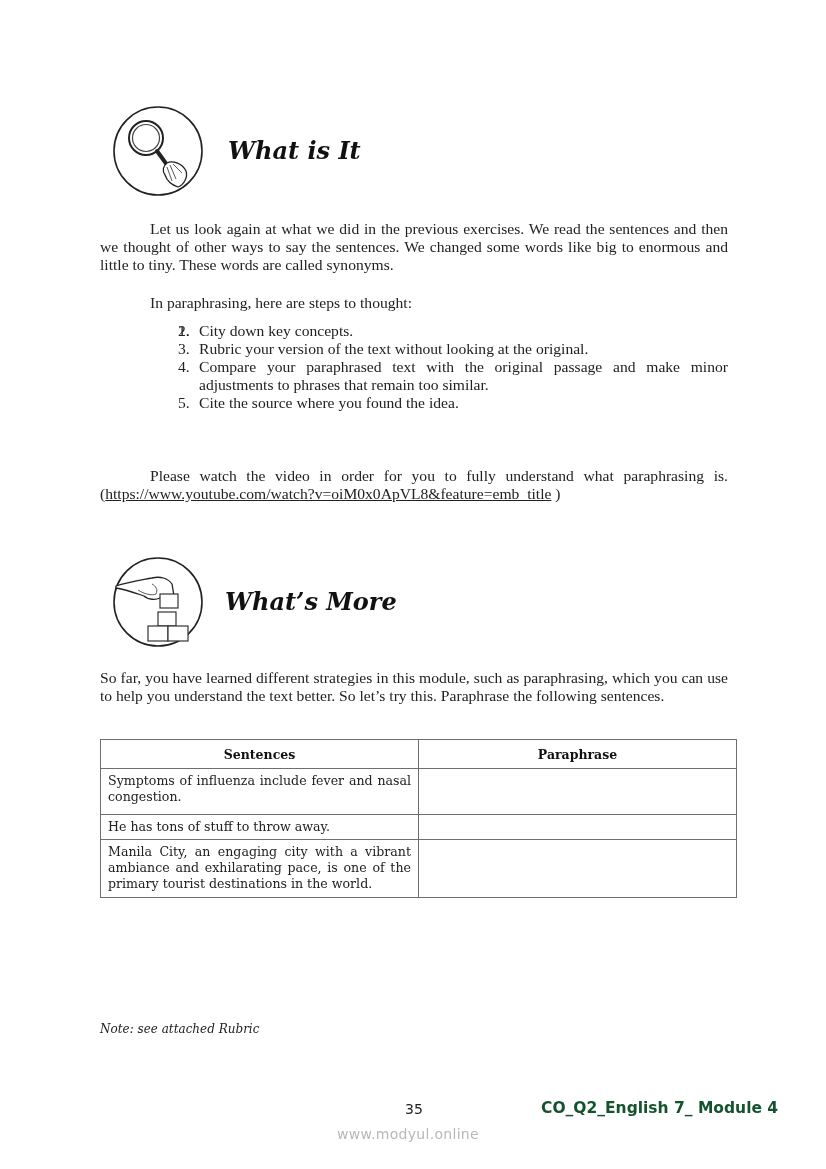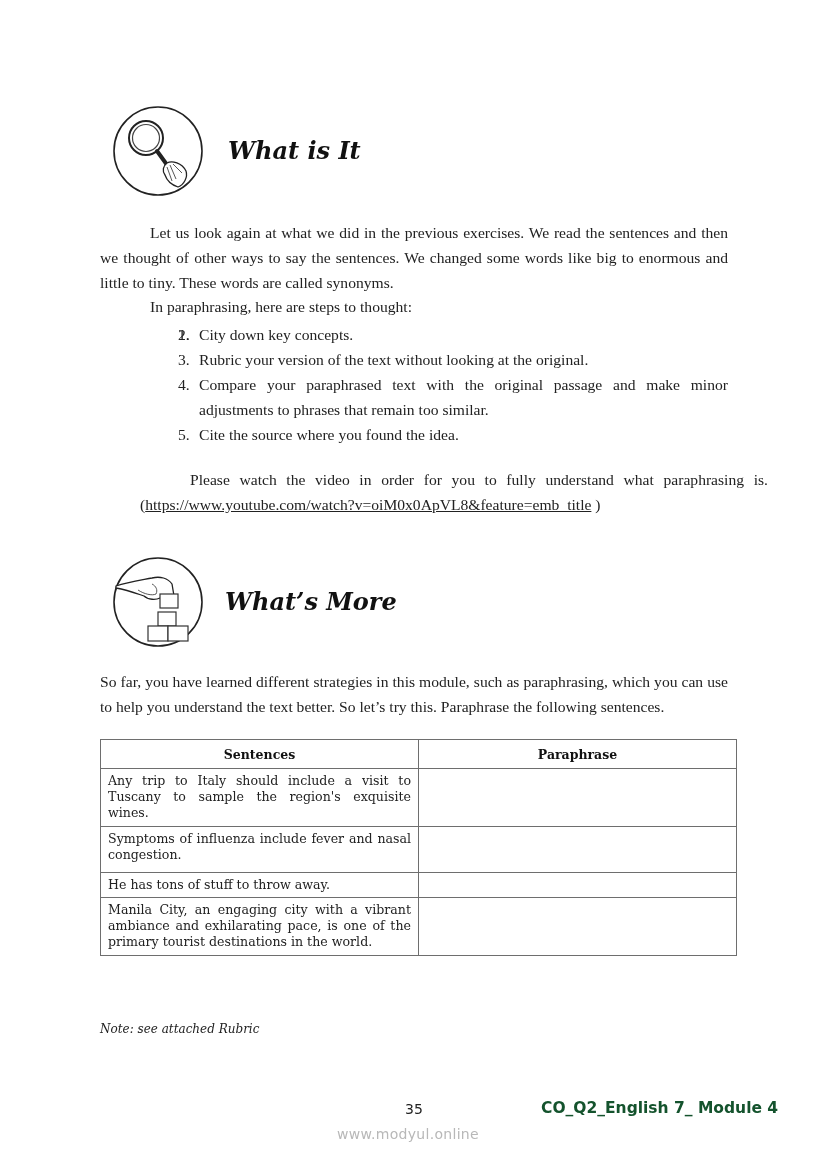--- a/index.html
+++ b/index.html
@@ -1,17 +1,17 @@
 <!DOCTYPE html>
 <html><head>
 <meta charset="utf-8">
 <style>
   html, body { margin: 0; padding: 0; background: #ffffff; }
   body { width: 826px; height: 1169px; position: relative; overflow: hidden; color: #1a1a1a; }
-  .p { font-family: "Liberation Serif", serif; font-size: 15.6px; line-height: 25px; color: #222; }
+  .p { font-family: "Liberation Serif", serif; font-size: 15.6px; line-height: 18px; color: #222; }
   .emblem { width: 92px; height: 92px; }
   .section-title { font-family: "DejaVu Serif", serif; font-weight: bold; font-style: italic; font-size: 24px; color: #111; position: absolute; white-space: nowrap; }
   .para { position: absolute; left: 100px; width: 628px; text-align: justify; }
   .indent { text-indent: 50px; }
   ol.steps { position: absolute; left: 178px; width: 550px; margin: 0; padding: 0; list-style: none; }
   ol.steps li { position: relative; padding-left: 21px; text-align: justify; }
   ol.steps li .num { position: absolute; left: 0; top: 0; }
   .link { text-decoration: underline; color: #222; }
   table.ws { position: absolute; left: 100px; top: 739px; width: 636px; border-collapse: collapse; table-layout: fixed; }
   table.ws th, table.ws td { border: 1.5px solid #6e6e6e; vertical-align: top; }
@@ -42,21 +42,21 @@
   <div class="para p" style="top:294px;left:150px;width:580px;">In paraphrasing, here are steps to thought:</div>
 
   <ol class="steps p" style="top:322px;">
     <li><span class="num">1.</span></li>
     <li><span class="num">2.</span><span>City down key concepts.</span></li>
     <li><span class="num">3.</span><span>Rubric your version of the text without looking at the original.</span></li>
     <li><span class="num">4.</span><span>Compare your paraphrased text with the original passage and make minor adjustments to phrases that remain too similar.</span></li>
     <li><span class="num">5.</span><span>Cite the source where you found the idea.</span></li>
   </ol>
 
-  <div class="para p indent" style="top:467px;margin-left:40px;">
+  <div class="para p indent" style="top:467px;">
     <span>Please watch the video in order for you to fully understand what paraphrasing is. (</span><a class="link">https://www.youtube.com/watch?v=oiM0x0ApVL8&amp;feature=emb_title</a><span> )</span>
   </div>
 </div>
 
 <div>
   <svg class="emblem" style="position:absolute;left:112px;top:556px;" viewBox="0 0 92 92">
     <circle cx="46" cy="46" r="44" fill="#fff" stroke="#222" stroke-width="1.6"></circle>
     <path d="M4 30 C16 26,30 24,40 22 C48 20,56 22,60 28 L62 40 C58 44,52 44,48 42 C44 44,36 44,32 40 C26 38,16 34,4 32 Z" fill="#fff" stroke="#222" stroke-width="1.3"></path>
     <path d="M26 34 C32 38,40 40,44 38 M40 28 C44 30,46 34,44 38" stroke="#444" stroke-width="0.9" fill="none"></path>
     <rect x="48" y="38" width="18" height="14" fill="#fff" stroke="#333" stroke-width="1.2"></rect>
@@ -73,24 +73,20 @@
         <col style="width:318px">
         <col style="width:318px">
       </colgroup>
     <thead>
       <tr>
         <th>Sentences</th>
         <th>Paraphrase</th>
       </tr>
     </thead>
     <tbody>
-      <tr style="height:58px;">
-        <td class="sent">Any trip to Italy should include a visit to Tuscany to sample the region's exquisite wines.</td>
-        <td></td>
-      </tr>
       <tr style="height:46px;">
         <td class="sent">Symptoms of influenza include fever and nasal congestion.</td>
         <td></td>
       </tr>
       <tr style="height:25px;">
         <td class="sent">He has tons of stuff to throw away.</td>
         <td></td>
       </tr>
       <tr style="height:58px;">
         <td class="sent">Manila City, an engaging city with a vibrant ambiance and exhilarating pace, is one of the primary tourist destinations in the world.</td>

